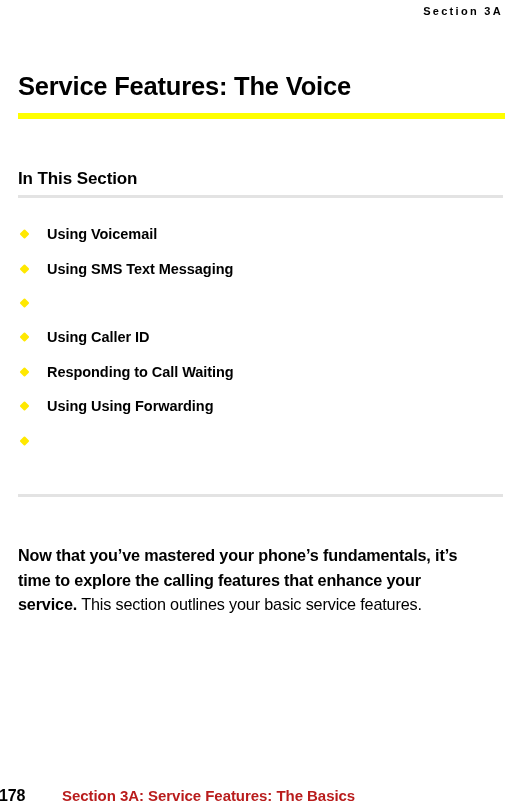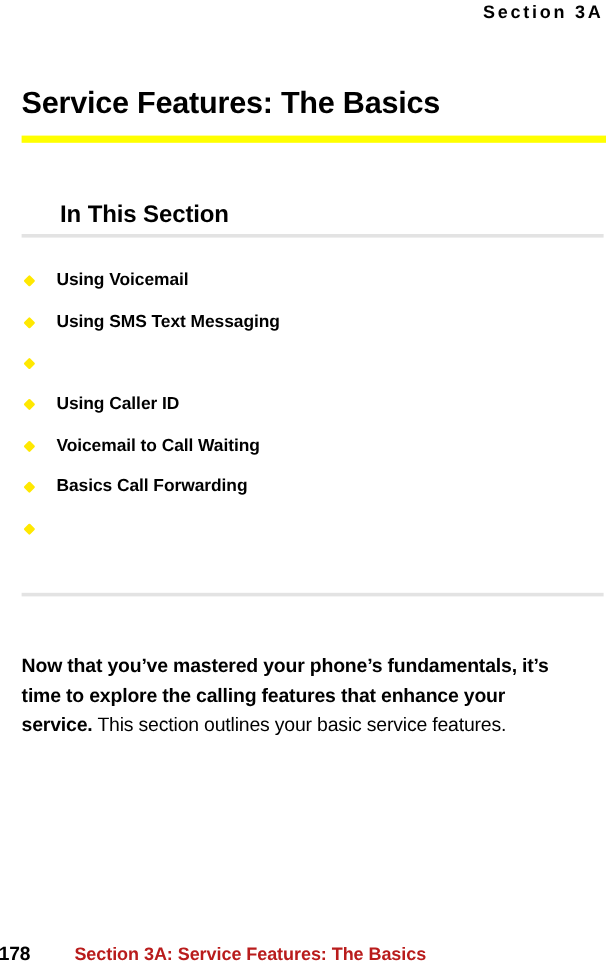--- a/index.html
+++ b/index.html
@@ -22,21 +22,21 @@
     inset: 0;
   }
 
   
   .running-head {
     position: absolute;
     top: 0px;
     right: 2px;
     width: 460px;
     text-align: right;
-    font-size: 15px;
+    font-size: 11px;
     font-weight: bold;
     letter-spacing: 2.3px;
     line-height: 22px;
     color: #000000;
   }
 
   
   .chapter-title {
     position: absolute;
     left: 18px;
@@ -56,27 +56,26 @@
     width: 487px;
     height: 6px;
     background: #ffff00;
   }
 
   
   .section-heading {
     position: absolute;
     left: 18px;
     top: 168px;
-    font-size: 20px;
+    font-size: 17px;
     font-weight: bold;
     letter-spacing: -0.1px;
     line-height: 22px;
     color: #000000;
     white-space: nowrap;
-    margin-left: 32px;
   }
 
   .rule {
     position: absolute;
     left: 18px;
     width: 485px;
     height: 3px;
     background: #e3e3e3;
   }
   .rule-top { top: 195px; }
@@ -178,21 +177,21 @@
     white-space: nowrap;
   }
 </style>
 </head>
 <body>
 
 <div class="page">
 
   <div class="running-head">Section 3A</div>
 
-  <div class="chapter-title">Service Features: The Basics</div>
+  <div class="chapter-title">Service Features: The Voice</div>
 
   <div class="title-rule"></div>
 
   <div class="section-heading">In This Section</div>
 
   <div class="rule rule-top"></div>
 
   <ul class="toc-list">
     <li class="toc-item">
       <span class="toc-bullet">
@@ -214,27 +213,27 @@
     <li class="toc-item">
       <span class="toc-bullet">
           <span class="diamond"></span>
         </span>
       <span class="toc-label">Using Caller ID</span>
     </li>
     <li class="toc-item">
       <span class="toc-bullet">
           <span class="diamond"></span>
         </span>
-      <span class="toc-label">Voicemail to Call Waiting</span>
-    </li>
-    <li class="toc-item">
-      <span class="toc-bullet">
-          <span class="diamond"></span>
-        </span>
-      <span class="toc-label">Basics Call Forwarding</span>
+      <span class="toc-label">Responding to Call Waiting</span>
+    </li>
+    <li class="toc-item">
+      <span class="toc-bullet">
+          <span class="diamond"></span>
+        </span>
+      <span class="toc-label">Using Using Forwarding</span>
     </li>
     <li class="toc-item">
       <span class="toc-bullet">
           <span class="diamond"></span>
         </span>
     </li>
   </ul>
 
   <div class="rule rule-bottom"></div>
 

